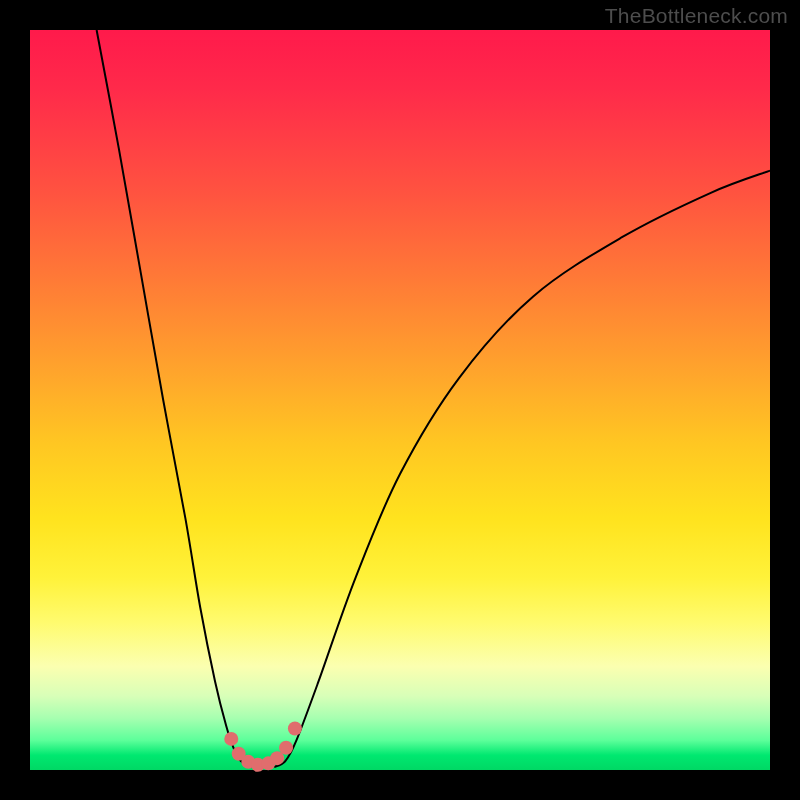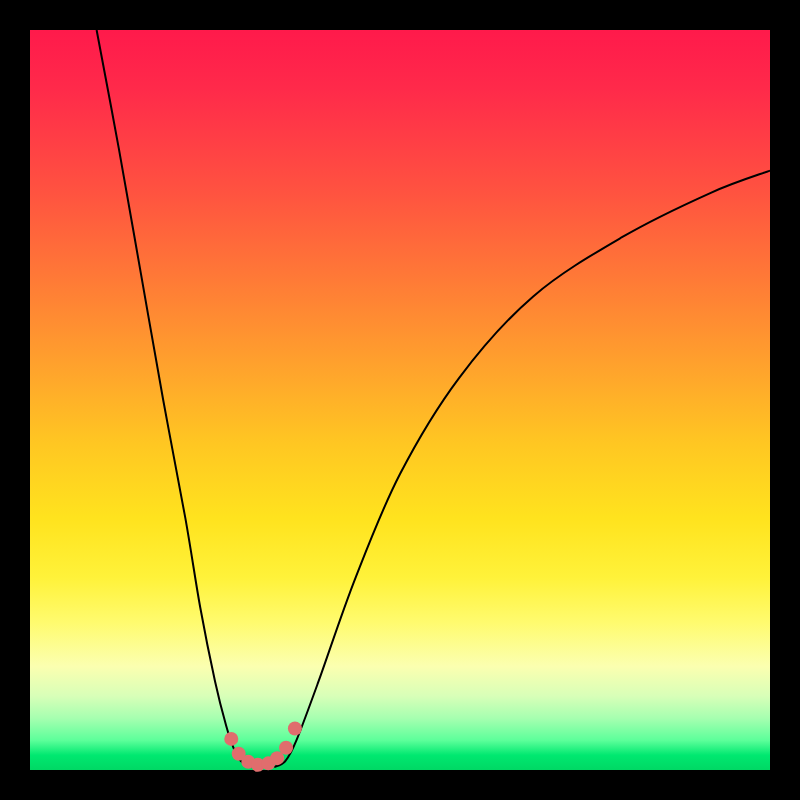--- a/index.html
+++ b/index.html
@@ -58,20 +58,21 @@
     top: 0;
     width: 740px;
     height: 740px;
     overflow: visible;
   }
 </style>
 </head>
 <body>
 
 <div class="frame">
+  <div class="watermark">TheBottleneck.com</div>
 
   <div class="plot-area">
     <svg class="curve-layer" viewBox="0 0 740 740">
       <path id="left-curve" fill="none" stroke="#000000" stroke-width="2" d="M 66.6 0 C 70.3 19.73333333333333, 81.39999999999999 77.69999999999999, 88.8 118.39999999999998 C 96.2 159.09999999999997, 103.6 202.26666666666665, 111 244.2 C 118.4 286.1333333333333, 125.79999999999998 329.3, 133.2 370 C 140.6 410.7, 149.23333333333335 453.8666666666666, 155.4 488.4 C 161.56666666666666 522.9333333333333, 165.26666666666668 550.0666666666667, 170.20000000000002 577.2 C 175.13333333333335 604.3333333333334, 180.68333333333334 631.4666666666667, 185 651.2 C 189.31666666666666 670.9333333333334, 193.01666666666668 684.5, 196.10000000000002 695.6 C 199.18333333333337 706.7, 201.03333333333336 711.88, 203.50000000000003 717.8 C 205.9666666666667 723.7199999999999, 207.81666666666666 727.9133333333333, 210.89999999999998 731.12 C 213.9833333333333 734.3266666666667, 220.15 736.0533333333333, 222 737.04"></path>
       <path id="right-curve" fill="none" stroke="#000000" stroke-width="2" d="M 244.20000000000002 737.04 C 246.05 736.0533333333333, 251.6 735.56, 255.29999999999998 731.12 C 259 726.6800000000001, 260.84999999999997 723.72, 266.4 710.4 C 271.95 697.0799999999999, 278.73333333333335 678.3333333333334, 288.6 651.2 C 298.4666666666667 624.0666666666667, 312.03333333333336 582.1333333333333, 325.6 547.6 C 339.1666666666667 513.0666666666667, 352.73333333333335 477.3, 370 444 C 387.26666666666665 410.7, 407 377.4, 429.2 347.79999999999995 C 451.4 318.19999999999993, 476.0666666666667 289.8333333333333, 503.20000000000005 266.4 C 530.3333333333334 242.96666666666667, 562.4 224.46666666666673, 592 207.20000000000005 C 621.6 189.93333333333337, 656.1333333333334 173.89999999999998, 680.8000000000001 162.79999999999995 C 705.4666666666667 151.69999999999993, 730.1333333333333 144.29999999999993, 740 140.5999999999999"></path>
       <g id="marker-group">
           <circle cx="201.28" cy="708.92" r="7" fill="#e06d6d"></circle>
           <circle cx="208.67999999999998" cy="723.72" r="7" fill="#e06d6d"></circle>
           <circle cx="218.29999999999998" cy="731.86" r="7" fill="#e06d6d"></circle>
           <circle cx="227.92" cy="734.82" r="7" fill="#e06d6d"></circle>

